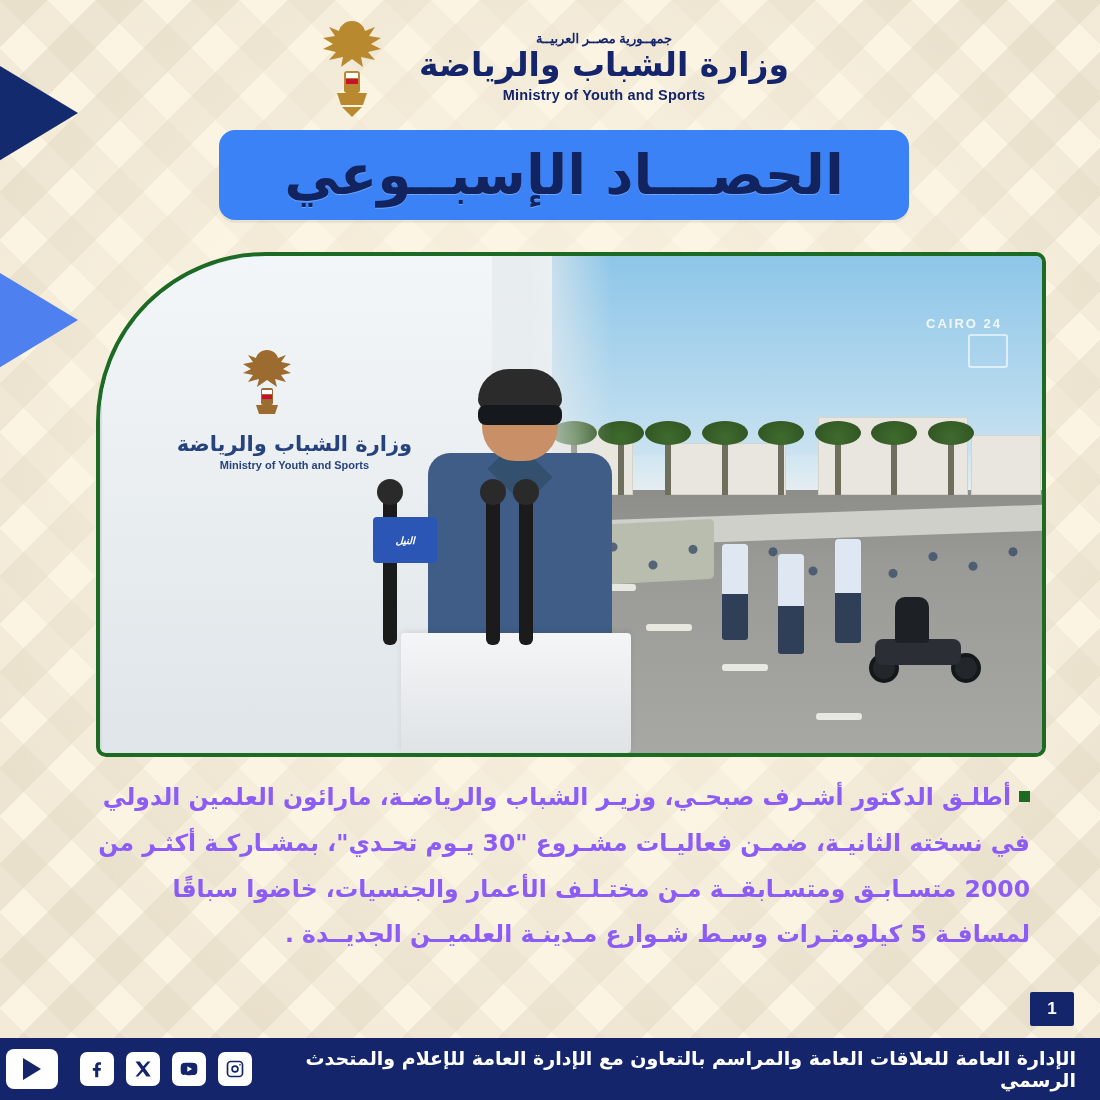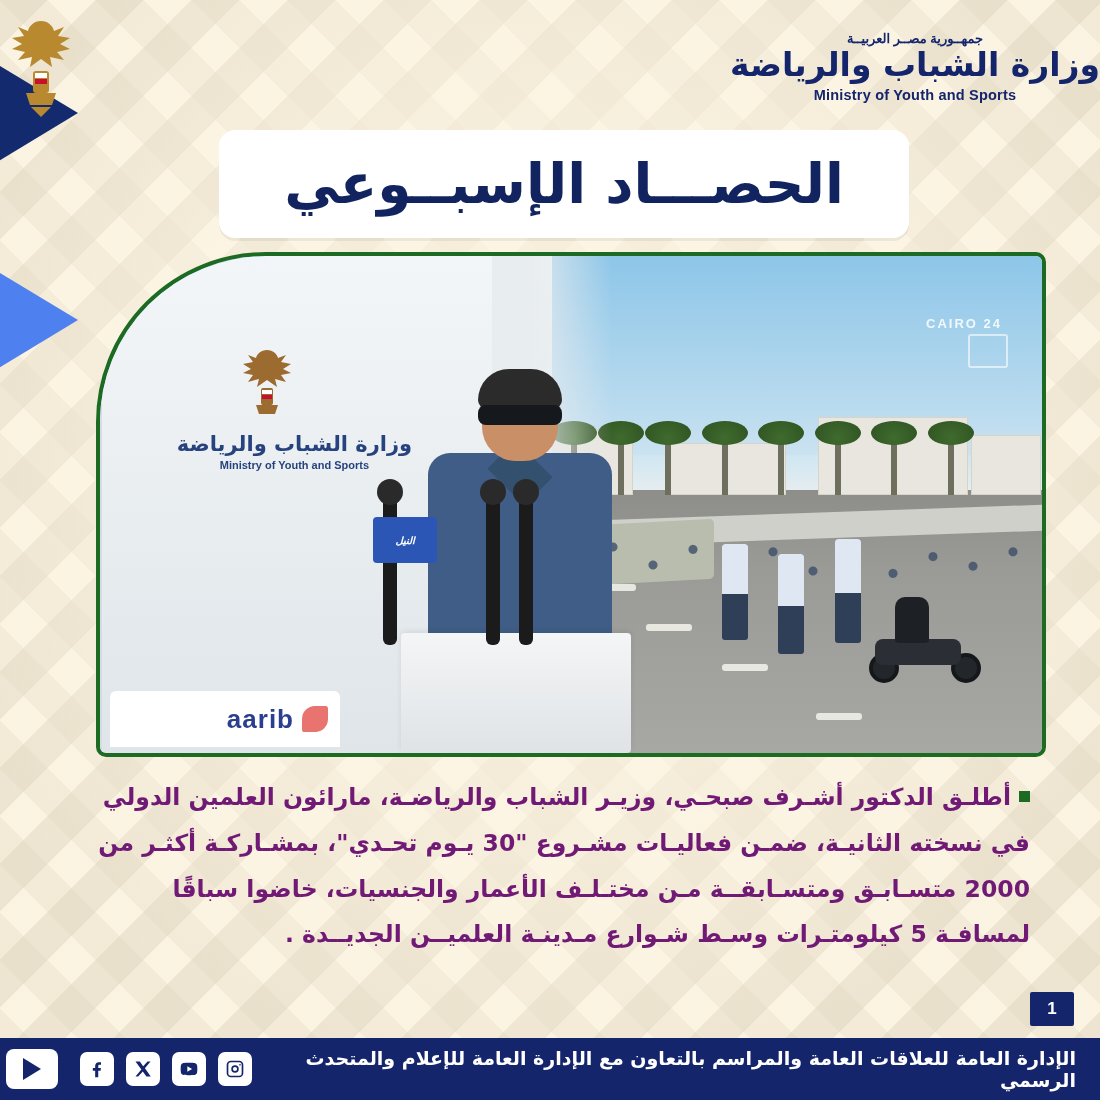--- a/index.html
+++ b/index.html
@@ -49,21 +49,21 @@
     border-color: transparent transparent transparent #4f80ef;
   }
 
   
   .header {
     position: absolute;
     top: 8px; left: 0; right: 0;
     height: 118px;
     display: flex;
     align-items: center;
-    justify-content: space-between;
+    justify-content: center;
     gap: 26px;
   }
   .ministry-mark { text-align: center; color: #14256b; }
   .ministry-mark .line-top {
     font-size: 13px; letter-spacing: .5px; font-weight: bold; color: #16266d;
   }
   .ministry-mark .arabic-name {
     font-size: 33px; font-weight: bold; letter-spacing: 1px;
     line-height: 1.15; color: #14256b;
     font-family: "DejaVu Sans", sans-serif;
@@ -75,22 +75,22 @@
   .eagle {
     width: 82px; height: 104px;
     display: flex; flex-direction: column; align-items: center; justify-content: flex-start;
   }
 
   
   .title-pill {
     position: absolute;
     top: 130px;
     left: 219px;
-    width: 690px; height: 108px;
-    background: #ffffff;
+    width: 690px; height: 90px;
+    background: #3b82f6;
     border-radius: 16px;
     display: flex; align-items: center; justify-content: center;
     box-shadow: 0 3px 0 rgba(0,0,0,.06);
   }
   .title-pill .txt {
     color: #12245f;
     font-size: 55px;
     font-weight: bold;
     letter-spacing: 3px;
     font-family: "DejaVu Sans", sans-serif;
@@ -310,21 +310,21 @@
     border-radius: 3px;
   }
 
   
   .body-text {
     position: absolute;
     top: 775px; right: 70px;
     width: 960px;
     text-align: right;
     direction: rtl;
-    color: #701a75;
+    color: #8b5cf6;
     font-family: "DejaVu Sans", sans-serif;
     font-weight: bold;
     font-size: 23.5px;
     line-height: 1.95;
     letter-spacing: .2px;
   }
   .bullet-sq {
     display: inline-block;
     width: 11px; height: 11px;
     background: #1d6b23;
@@ -496,24 +496,20 @@
             <rect x="25" y="49" width="10" height="4" fill="#c8102e"></rect>
           </svg>
         </div>
 
         <div class="ministry-backdrop">
           <div class="ar">وزارة الشباب والرياضة</div>
           <div class="en">Ministry of Youth and Sports</div>
         </div>
 
 
-        <div class="sponsor-bottom">
-          <div class="leaf"></div>
-          <div class="name">aarib</div>
-        </div>
       </div>
 
       <div class="speaker">
         <div class="shirt"></div>
         <div class="collar"></div>
         <div class="head"></div>
         <div class="hair"></div>
         <div class="glasses"></div>
       </div>
 

